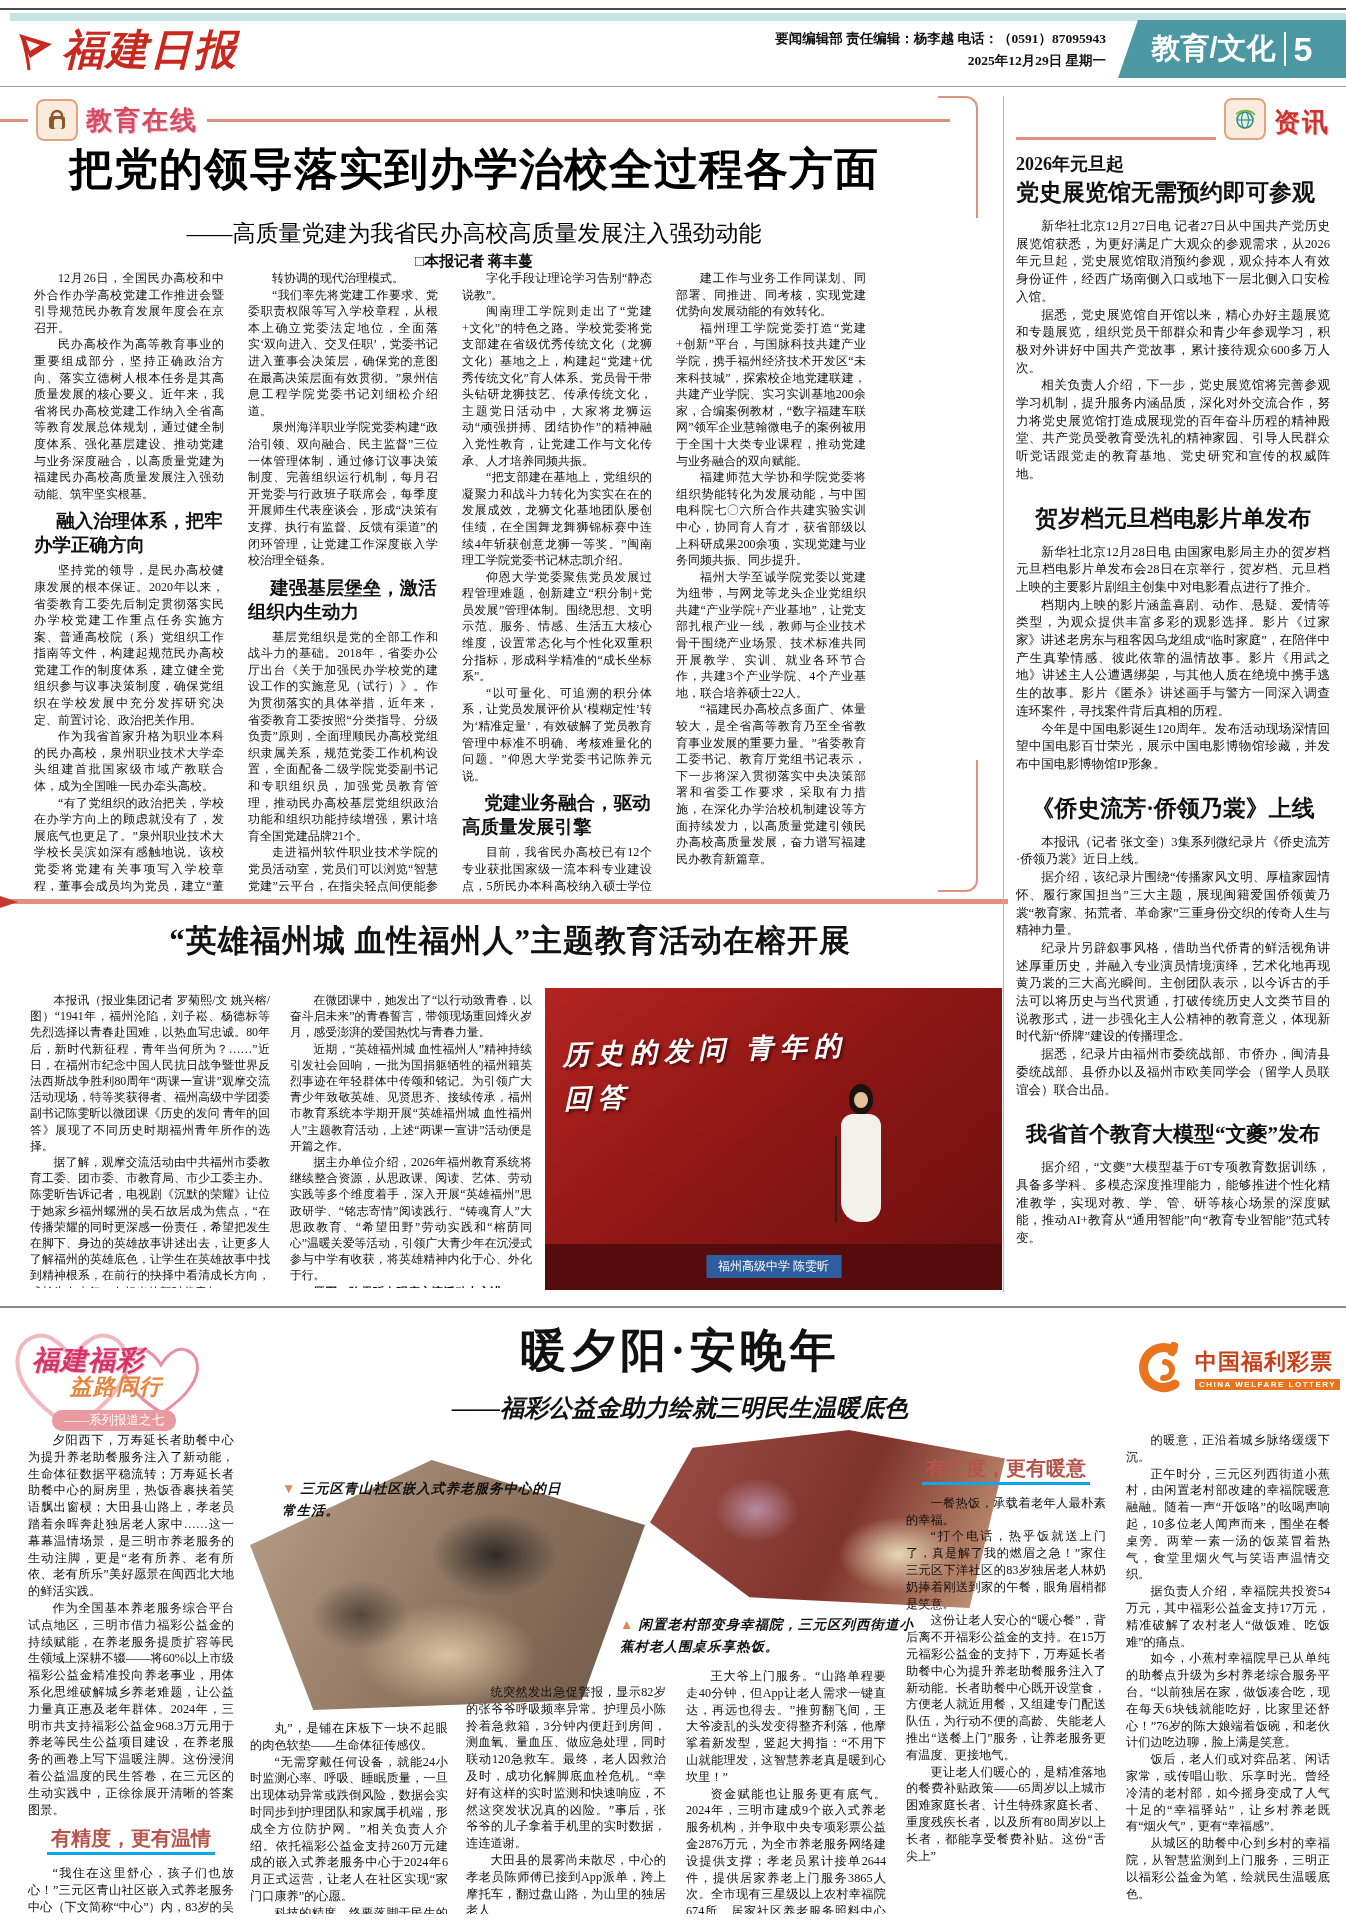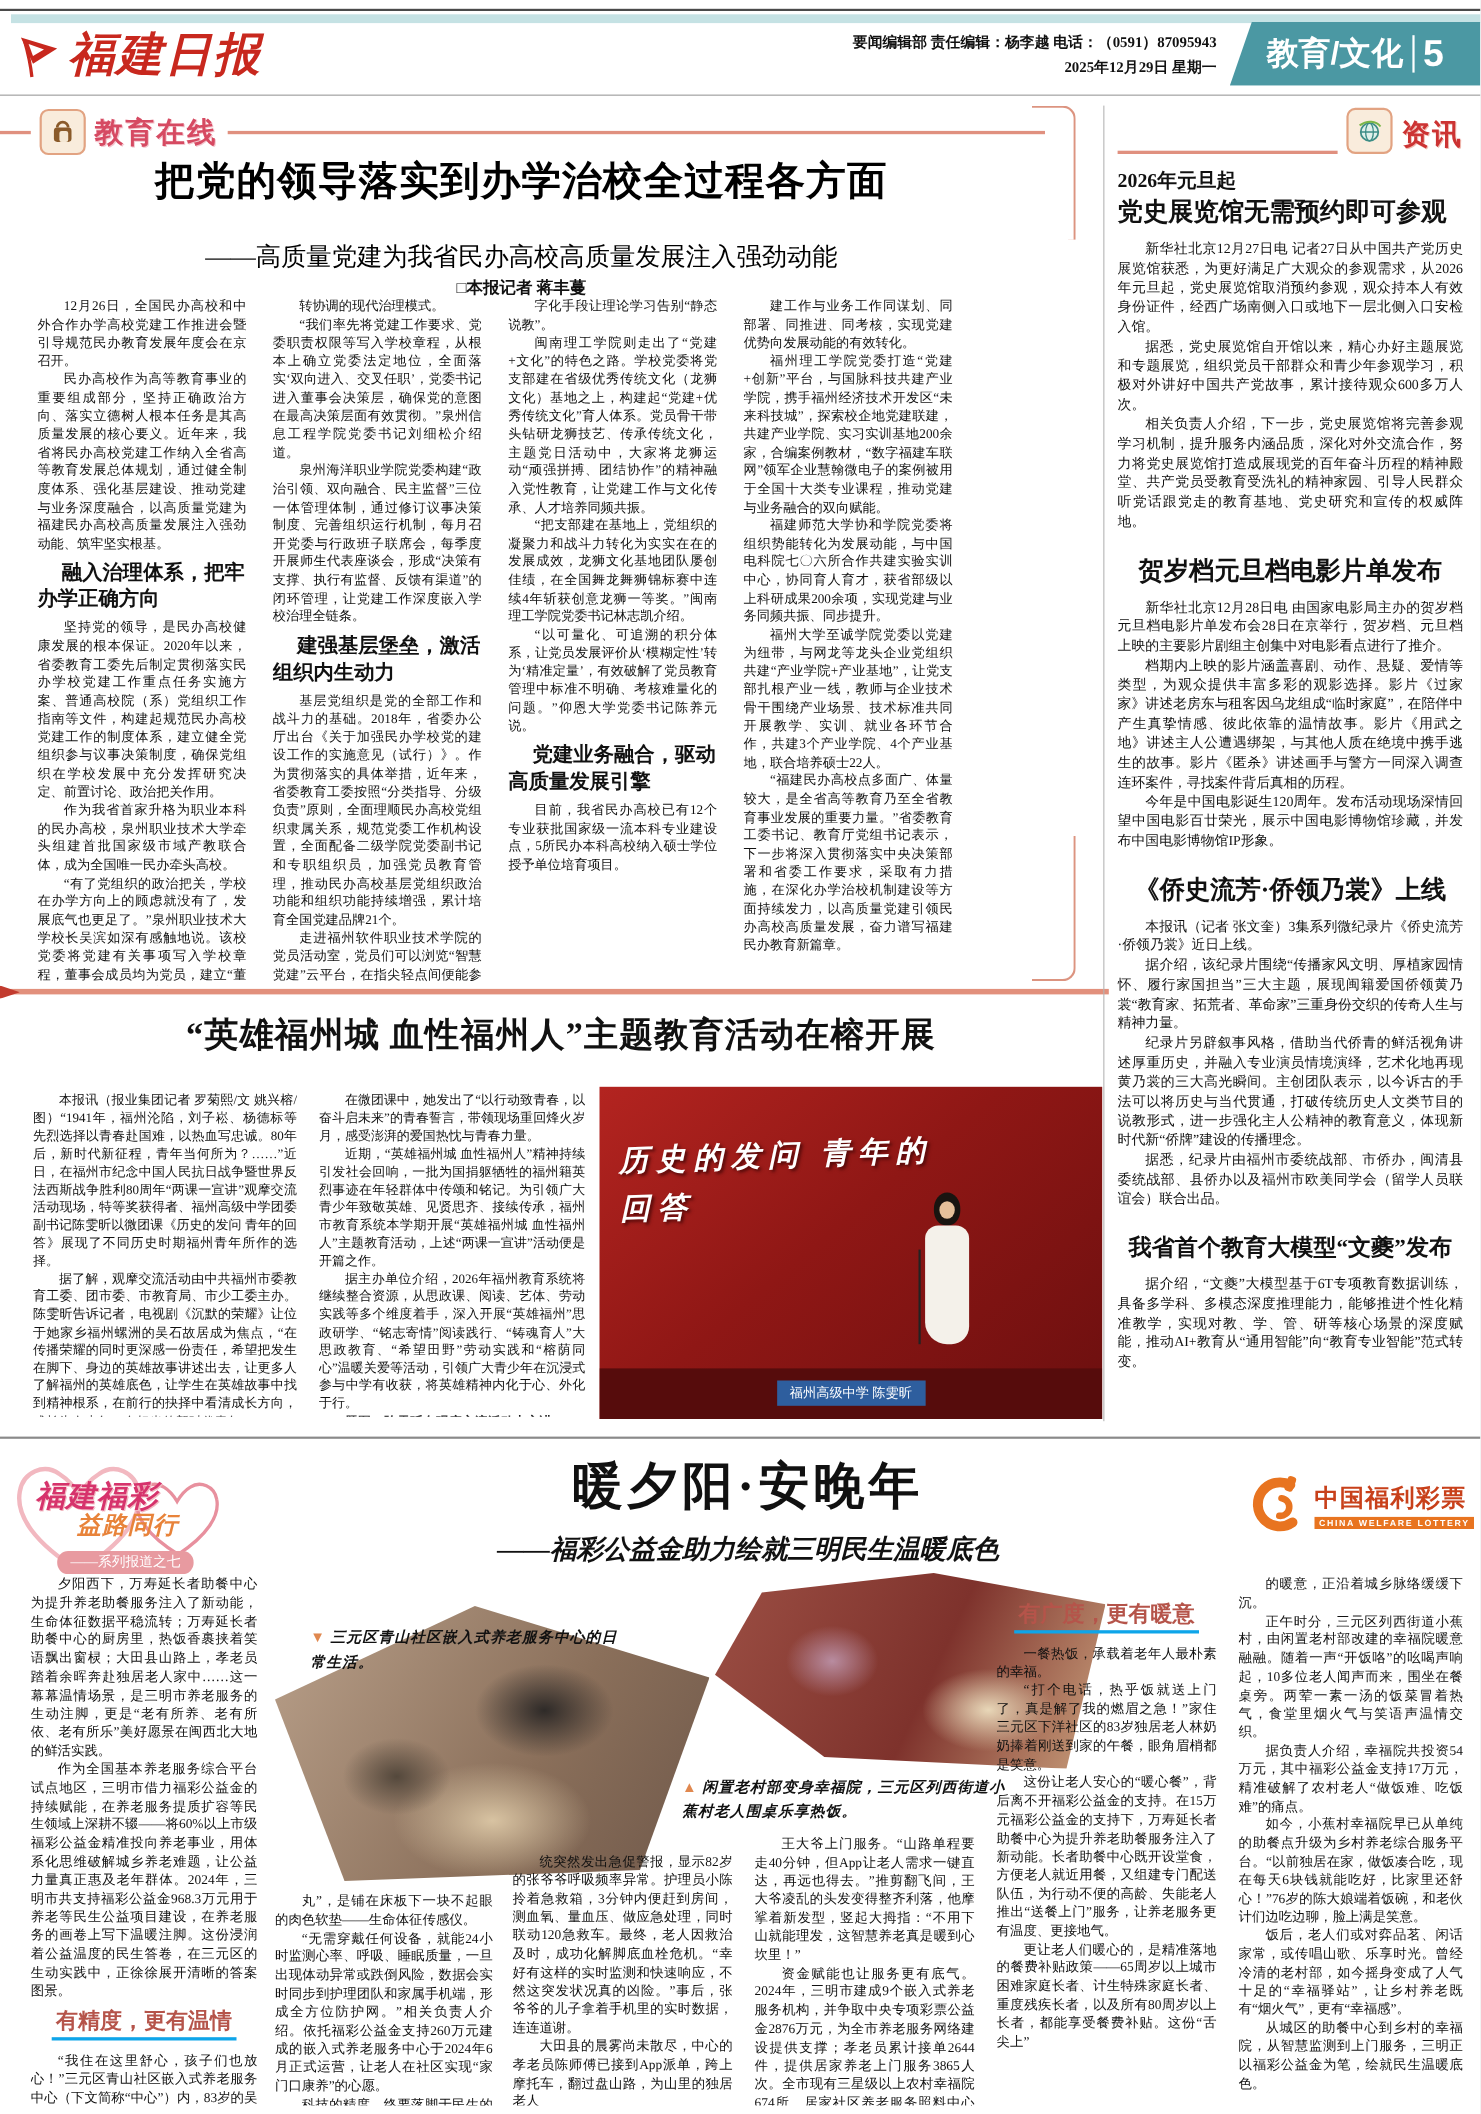--- a/index.html
+++ b/index.html
@@ -25,21 +25,21 @@
   .dash{height:3px;background:#e0907f;}
   .badge-icon{width:38px;height:38px;border-radius:8px;background:#f9ecdc;border:2px solid #e2a382;
       display:flex;align-items:center;justify-content:center;margin:0 8px;}
   .badge-label{font-size:26px;font-weight:700;color:#d64a62;letter-spacing:2px;margin-right:9px;
       text-shadow:1px 1px 0 #f3c6ce;font-family:"Liberation Sans","DejaVu Sans",sans-serif;}
   .news-badge{left:1016px;top:98px;width:314px;display:flex;align-items:flex-end;}
   .news-badge .badge-label{color:#cc3333;text-shadow:1px 1px 0 #f0bdb3;margin-right:0;}
   
   .bracket-tr{left:938px;top:96px;width:38px;height:120px;border-top:2px solid #dc9480;border-right:2px solid #dc9480;border-radius:0 12px 0 0;}
   .bracket-br{left:938px;top:760px;width:38px;height:130px;border-bottom:2px solid #dc9480;border-right:2px solid #dc9480;border-radius:0 0 12px 0;}
-  .main-hl{left:34px;top:140px;width:880px;text-align:center;font-size:36px;font-weight:900;letter-spacing:1px;
+  .main-hl{left:34px;top:140px;width:880px;text-align:center;font-size:44px;font-weight:900;letter-spacing:1px;
       font-family:"Liberation Sans","DejaVu Sans",sans-serif;color:#000;}
   .main-sub{left:34px;top:218px;width:880px;text-align:center;font-size:23px;color:#000;}
   .main-byline{left:34px;top:252px;width:880px;text-align:center;font-size:15px;font-weight:700;}
   .main-col{width:190px;height:626px;overflow:hidden;font-size:12px;line-height:16.6px;}
   p.para{margin:0;text-indent:2em;text-align:justify;}
   .colhead{font-size:18.5px;font-weight:700;line-height:24px;margin:7px 0 5px;text-indent:1.2em;}
   .capline{font-weight:700;}
   
   .hero-rule{left:0;top:899px;width:1008px;height:5px;background:#e2907c;}
   .hero-wedge{left:0;top:896px;width:18px;height:12px;background:#c23b2e;clip-path:polygon(0 0,100% 50%,0 100%);}
@@ -166,20 +166,21 @@
       <p class="para">“我们率先将党建工作要求、党委职责权限等写入学校章程，从根本上确立党委法定地位，全面落实‘双向进入、交叉任职’，党委书记进入董事会决策层，确保党的意图在最高决策层面有效贯彻。”泉州信息工程学院党委书记刘细松介绍道。</p>
       <p class="para">泉州海洋职业学院党委构建“政治引领、双向融合、民主监督”三位一体管理体制，通过修订议事决策制度、完善组织运行机制，每月召开党委与行政班子联席会，每季度开展师生代表座谈会，形成“决策有支撑、执行有监督、反馈有渠道”的闭环管理，让党建工作深度嵌入学校治理全链条。</p>
       <div class="colhead">建强基层堡垒，激活组织内生动力</div>
       <p class="para">基层党组织是党的全部工作和战斗力的基础。2018年，省委办公厅出台《关于加强民办学校党的建设工作的实施意见（试行）》。作为贯彻落实的具体举措，近年来，省委教育工委按照“分类指导、分级负责”原则，全面理顺民办高校党组织隶属关系，规范党委工作机构设置，全面配备二级学院党委副书记和专职组织员，加强党员教育管理，推动民办高校基层党组织政治功能和组织功能持续增强，累计培育全国党建品牌21个。</p>
       <p class="para">走进福州软件职业技术学院的党员活动室，党员们可以浏览“智慧党建”云平台，在指尖轻点间便能参与组织生活。</p>
     </div>
   <div class="abs main-col" style="left:462px;top:270px;">
       <p class="para">字化手段让理论学习告别“静态说教”。</p>
       <p class="para">闽南理工学院则走出了“党建+文化”的特色之路。学校党委将党支部建在省级优秀传统文化（龙狮文化）基地之上，构建起“党建+优秀传统文化”育人体系。党员骨干带头钻研龙狮技艺、传承传统文化，主题党日活动中，大家将龙狮运动“顽强拼搏、团结协作”的精神融入党性教育，让党建工作与文化传承、人才培养同频共振。</p>
       <p class="para">“把支部建在基地上，党组织的凝聚力和战斗力转化为实实在在的发展成效，龙狮文化基地团队屡创佳绩，在全国舞龙舞狮锦标赛中连续4年斩获创意龙狮一等奖。”闽南理工学院党委书记林志凯介绍。</p>
+      <p class="para">仰恩大学党委聚焦党员发展过程管理难题，创新建立“积分制+党员发展”管理体制。围绕思想、文明示范、服务、情感、生活五大核心维度，设置常态化与个性化双重积分指标，形成科学精准的“成长坐标系”。</p>
       <p class="para">“以可量化、可追溯的积分体系，让党员发展评价从‘模糊定性’转为‘精准定量’，有效破解了党员教育管理中标准不明确、考核难量化的问题。”仰恩大学党委书记陈养元说。</p>
       <div class="colhead">党建业务融合，驱动高质量发展引擎</div>
       <p class="para">目前，我省民办高校已有12个专业获批国家级一流本科专业建设点，5所民办本科高校纳入硕士学位授予单位培育项目。</p>
     </div>
   <div class="abs main-col" style="left:676px;top:270px;">
       <p class="para">建工作与业务工作同谋划、同部署、同推进、同考核，实现党建优势向发展动能的有效转化。</p>
       <p class="para">福州理工学院党委打造“党建+创新”平台，与国脉科技共建产业学院，携手福州经济技术开发区“未来科技城”，探索校企地党建联建，共建产业学院、实习实训基地200余家，合编案例教材，“数字福建车联网”领军企业慧翰微电子的案例被用于全国十大类专业课程，推动党建与业务融合的双向赋能。</p>
       <p class="para">福建师范大学协和学院党委将组织势能转化为发展动能，与中国电科院七〇六所合作共建实验实训中心，协同育人育才，获省部级以上科研成果200余项，实现党建与业务同频共振、同步提升。</p>
       <p class="para">福州大学至诚学院党委以党建为纽带，与网龙等龙头企业党组织共建“产业学院+产业基地”，让党支部扎根产业一线，教师与企业技术骨干围绕产业场景、技术标准共同开展教学、实训、就业各环节合作，共建3个产业学院、4个产业基地，联合培养硕士22人。</p>
       <p class="para">“福建民办高校点多面广、体量较大，是全省高等教育乃至全省教育事业发展的重要力量。”省委教育工委书记、教育厅党组书记表示，下一步将深入贯彻落实中央决策部署和省委工作要求，采取有力措施，在深化办学治校机制建设等方面持续发力，以高质量党建引领民办高校高质量发展，奋力谱写福建民办教育新篇章。</p>

